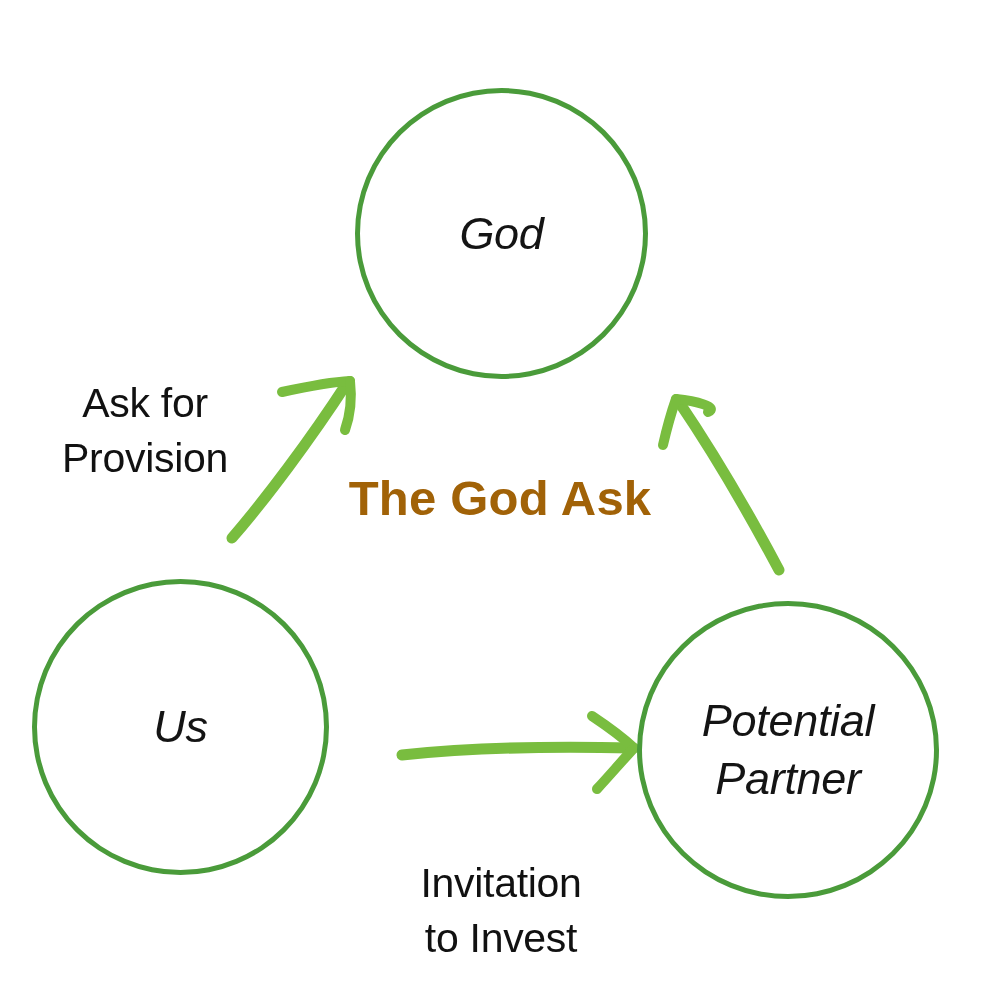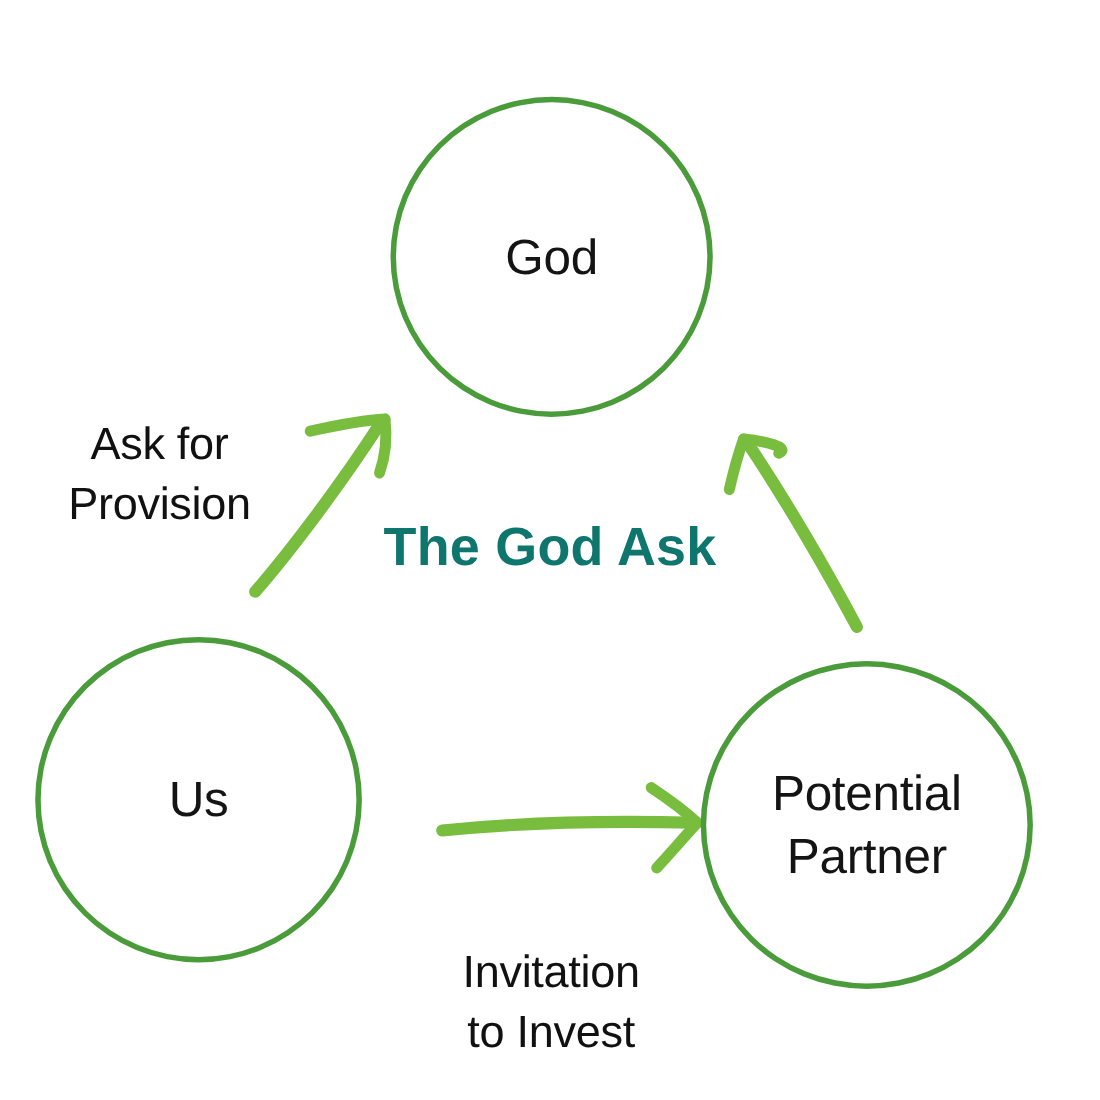--- a/index.html
+++ b/index.html
@@ -20,20 +20,21 @@
   .node-circle {
     position: absolute;
     box-sizing: border-box;
     border-radius: 50%;
     border: 5px solid #4a9b3a;
     background: #ffffff;
     display: flex;
     align-items: center;
     justify-content: center;
     text-align: center;
+    font-style: italic;
   }
   .node-label {
     font-family: "Liberation Sans", sans-serif;
     font-size: 45px;
     line-height: 1.28;
     color: #141414;
     font-weight: 400;
     letter-spacing: -0.3px;
     white-space: pre-line;
   }
@@ -83,21 +84,21 @@
   #center-title {
     position: absolute;
     left: 340px;
     top: 463px;
     width: 320px;
     text-align: center;
     font-family: "Liberation Sans", sans-serif;
     font-size: 49px;
     font-weight: bold;
     line-height: 1.44;
-    color: #0f766e;
+    color: #a16207;
     white-space: pre-line;
     letter-spacing: 0.2px;
   }
   #arrows-layer {
     position: absolute;
     left: 0;
     top: 0;
     width: 1000px;
     height: 1000px;
     pointer-events: none;

